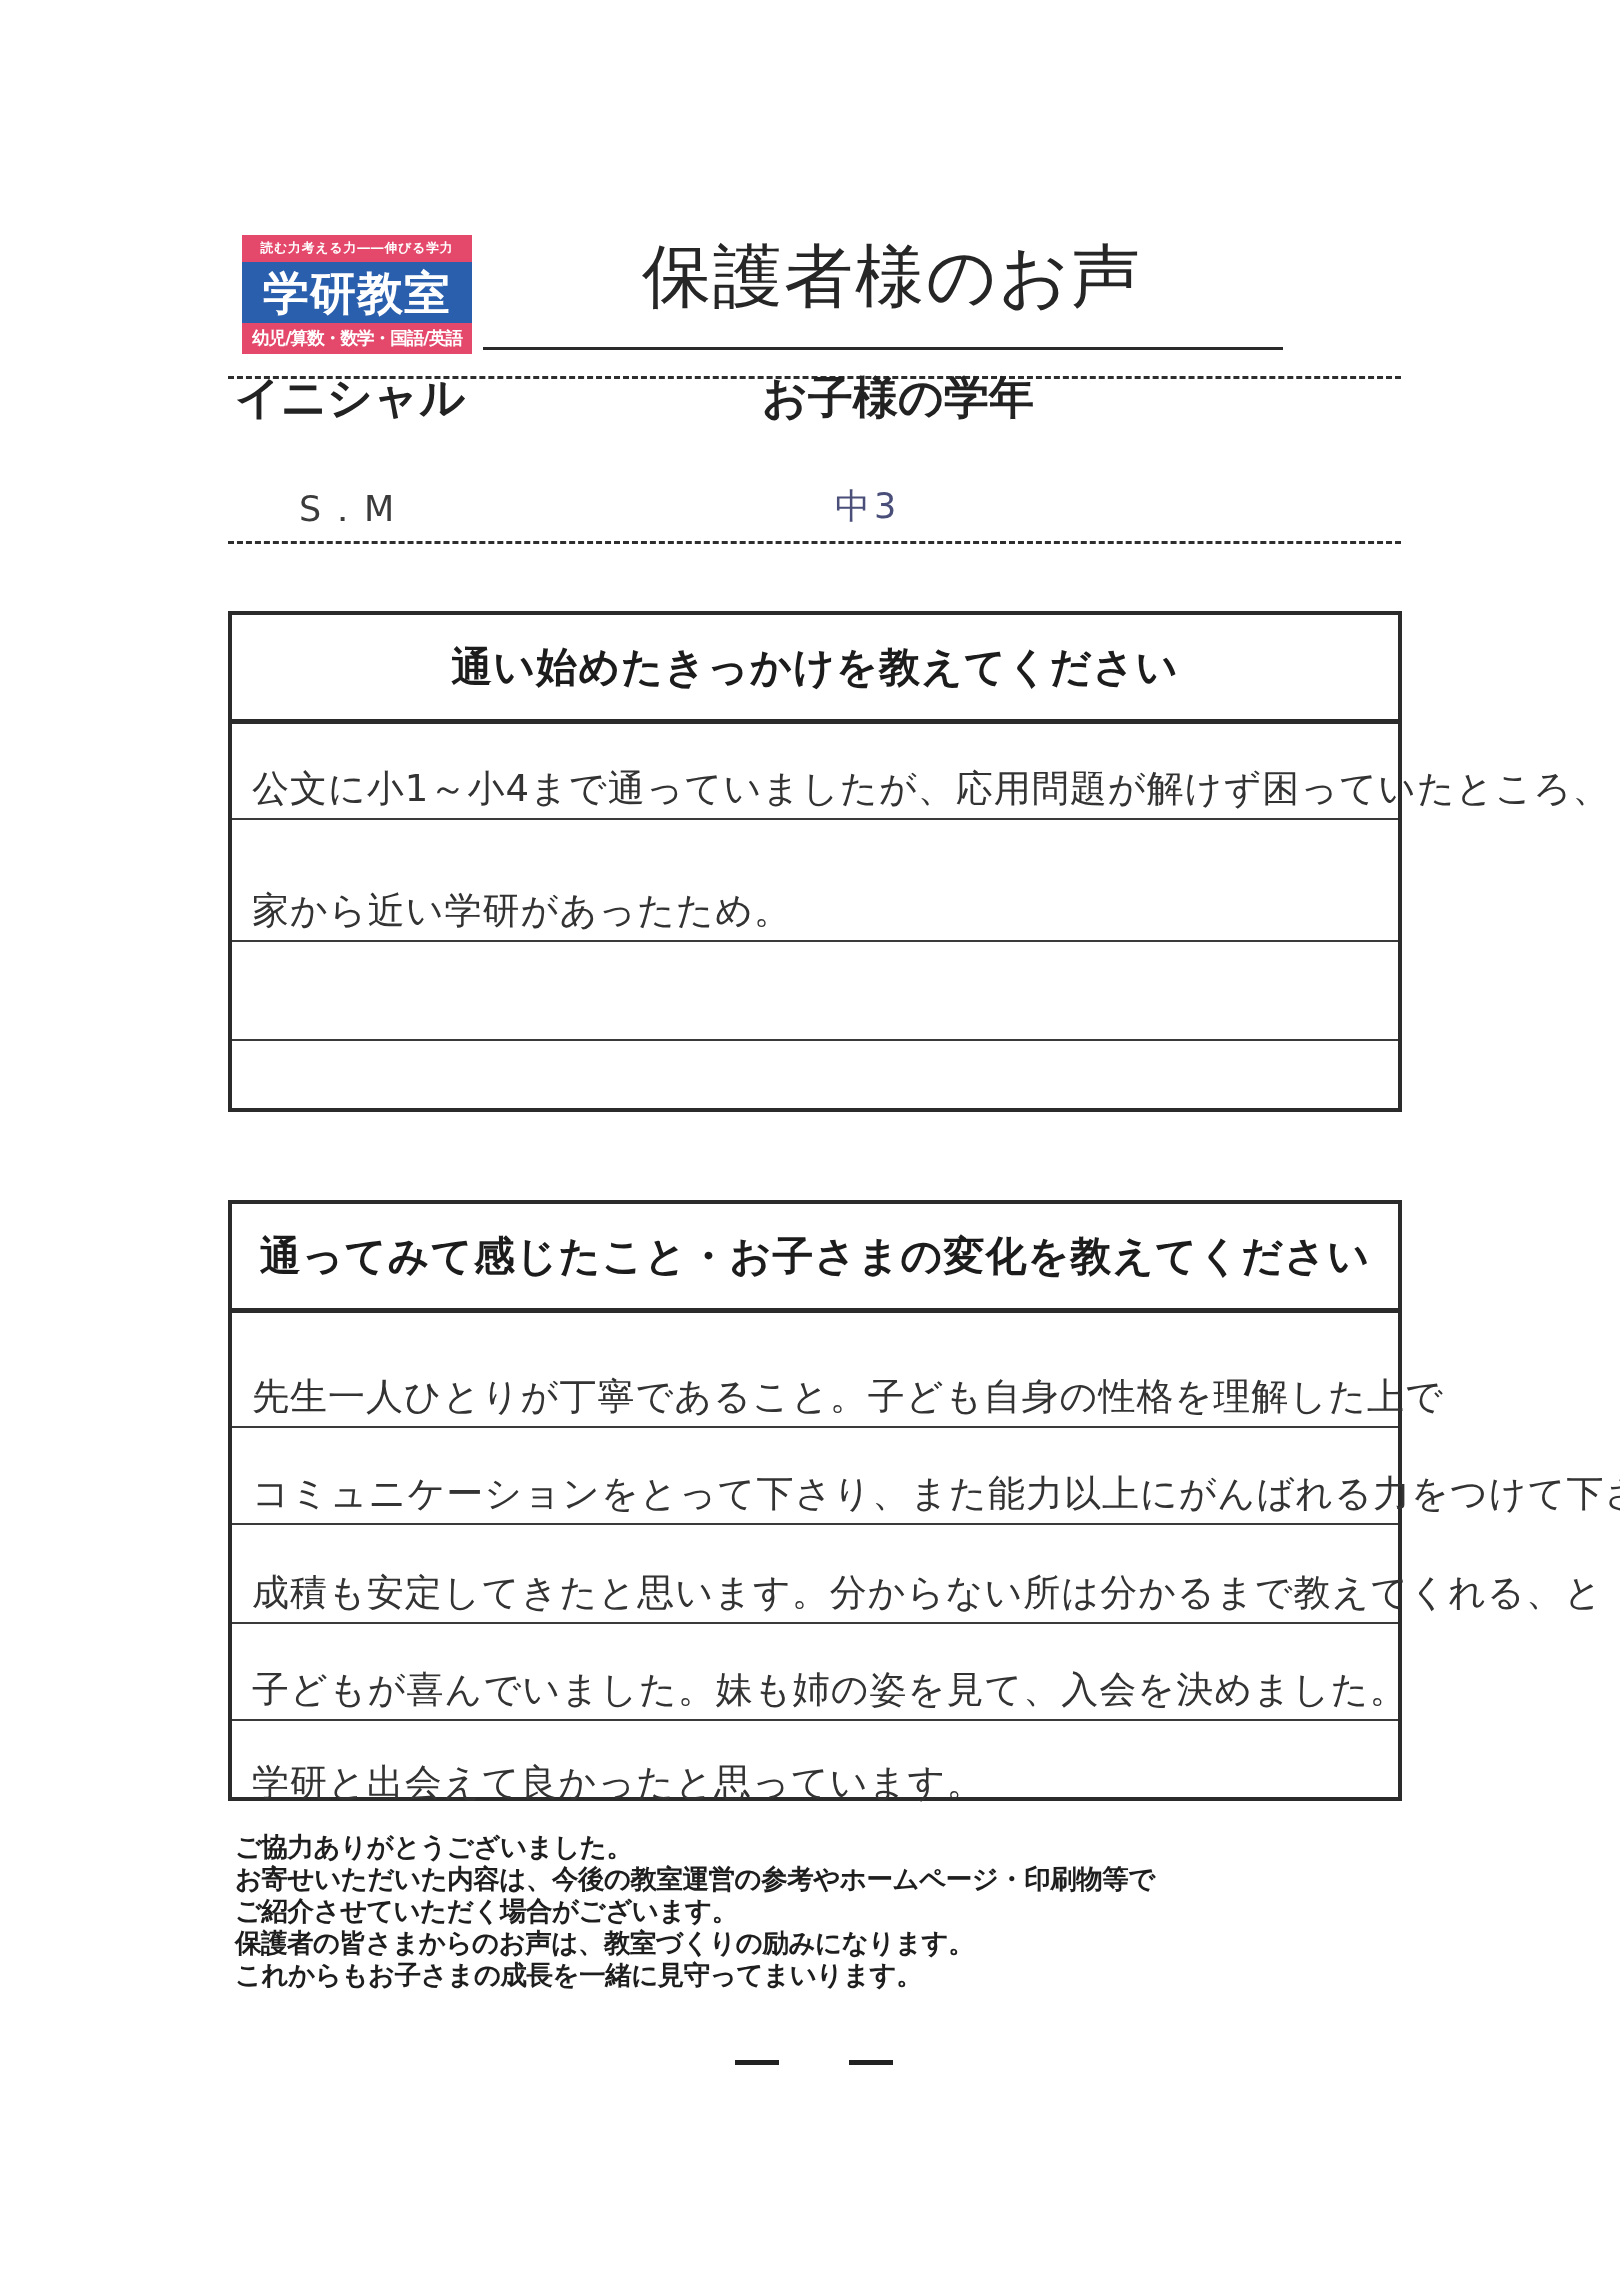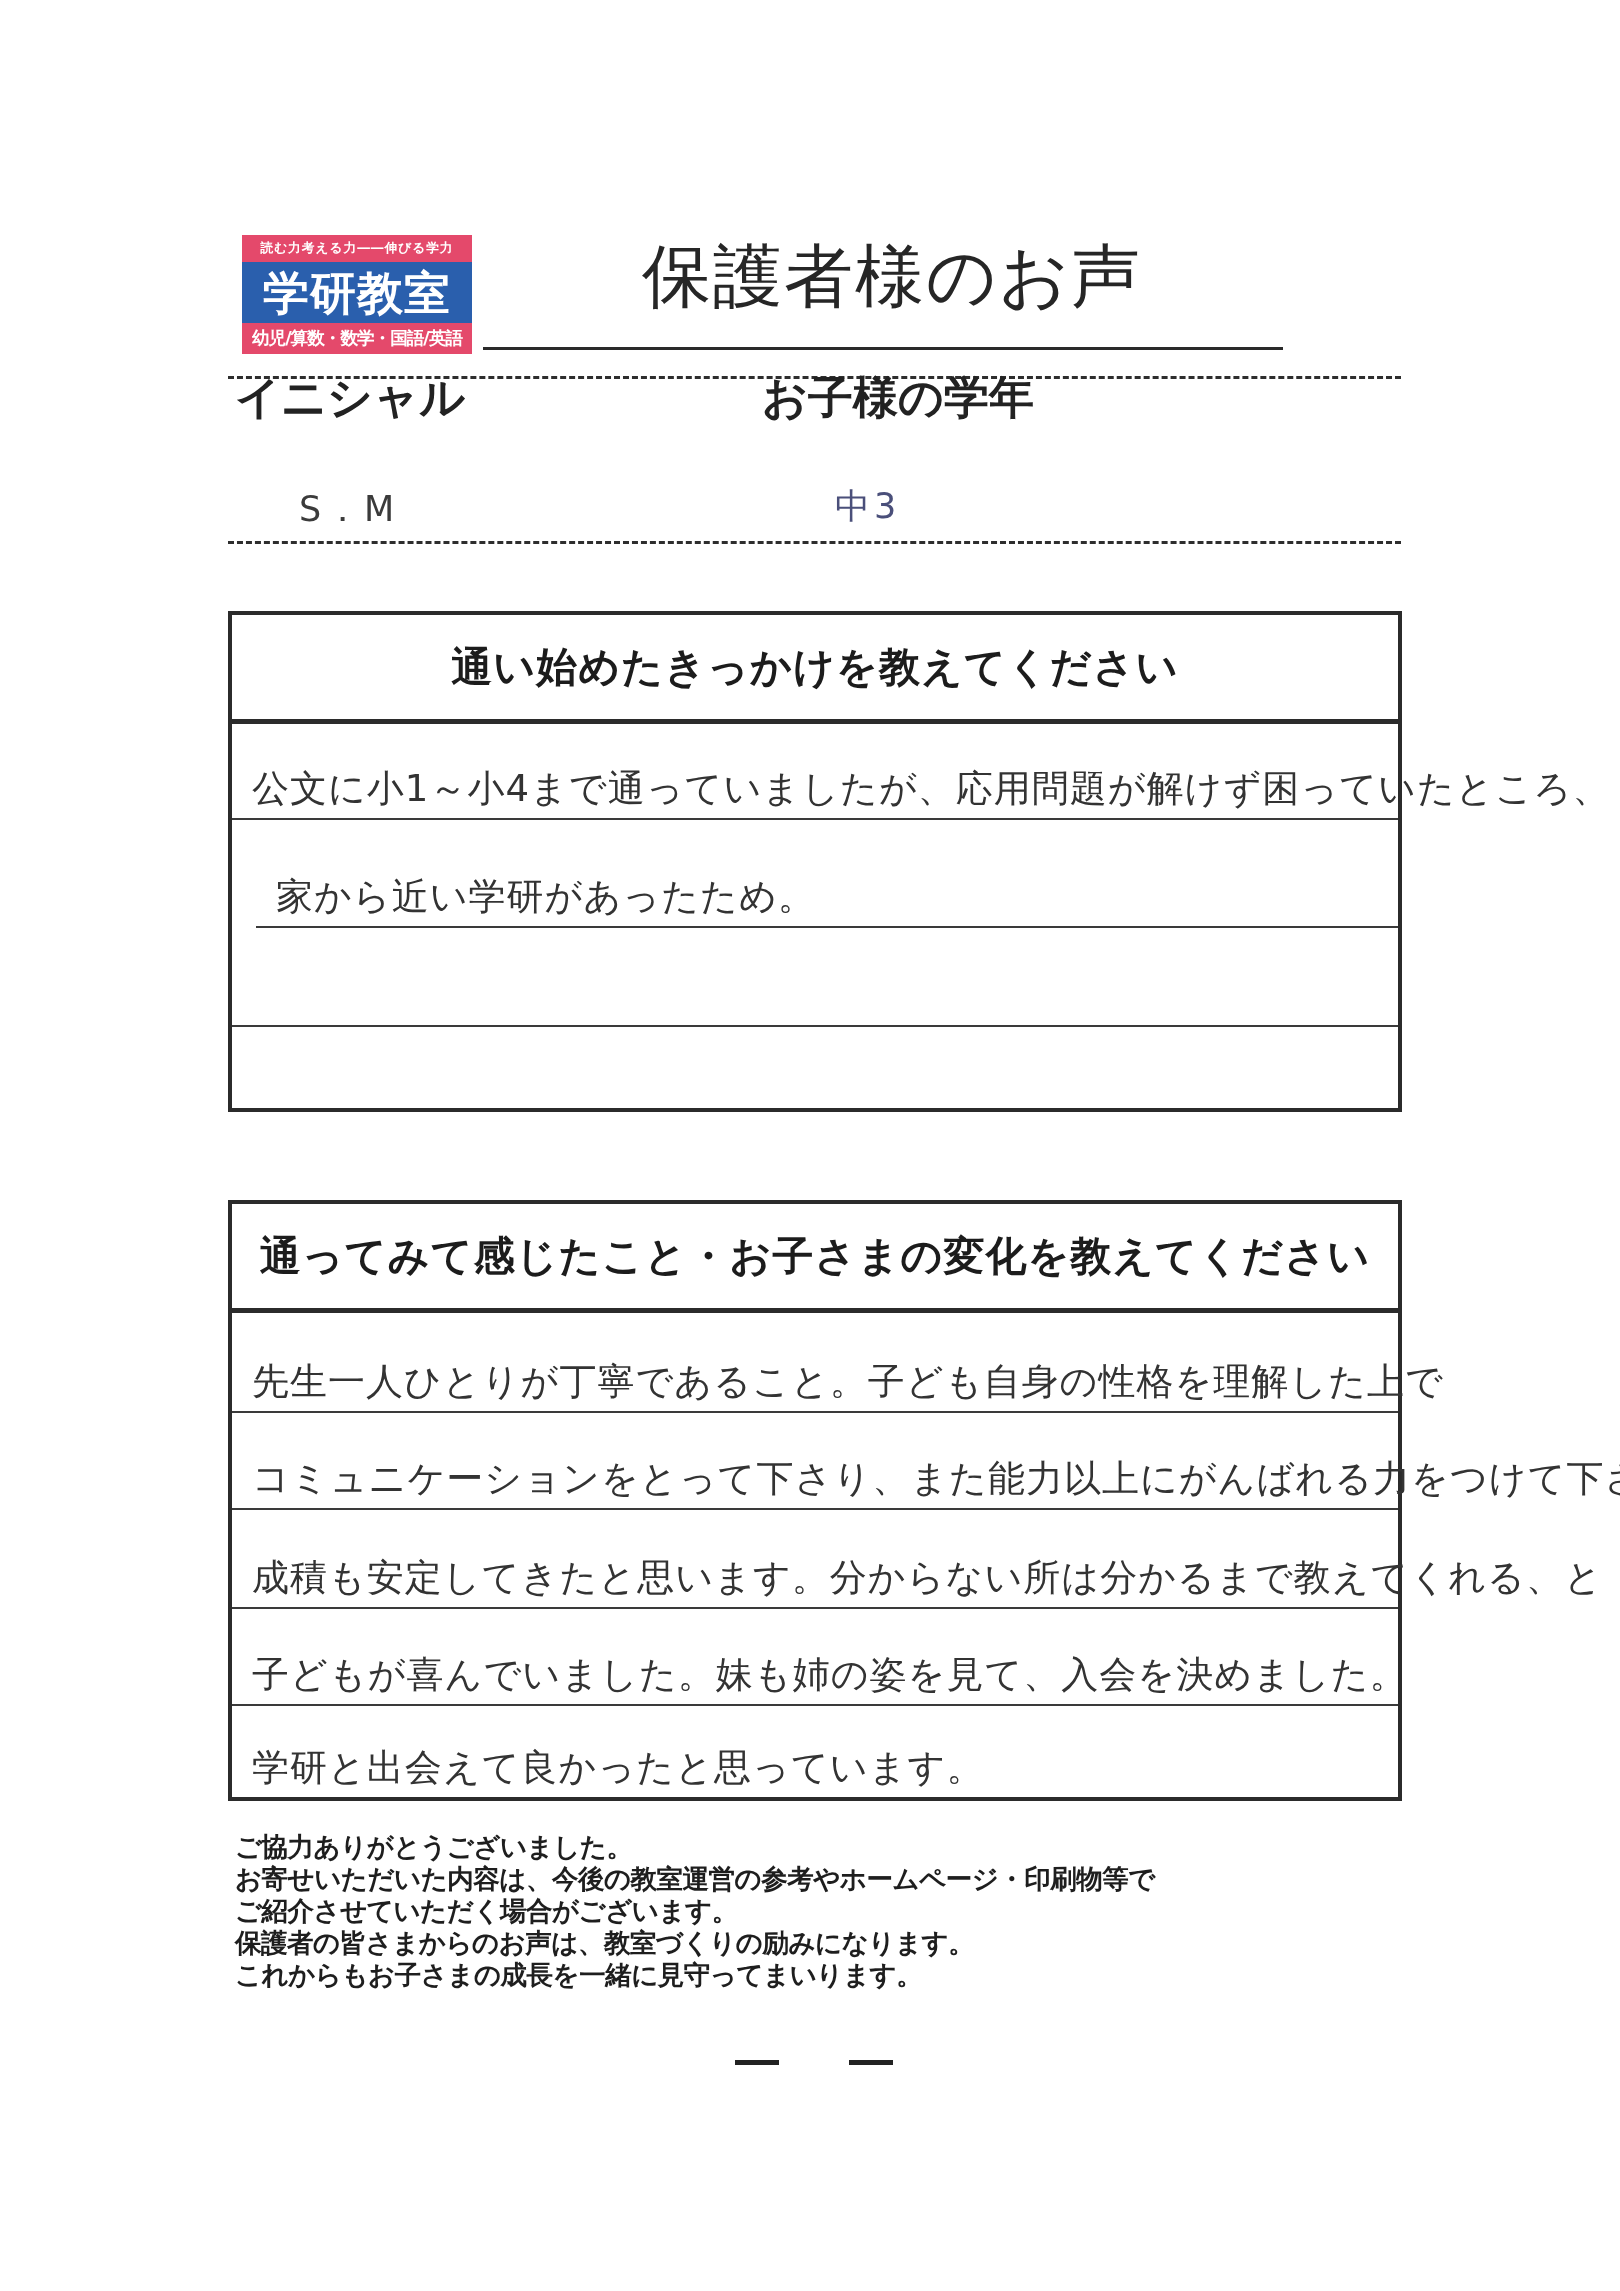--- a/index.html
+++ b/index.html
@@ -64,34 +64,34 @@
 <div class="abs field-value hand" style="left:299px; top:490px;">S．M</div>
 <div class="abs field-value hand ink-blue" style="left:835px; top:487px;">中3</div>
 
 <div class="abs dash" style="top:541px;"></div>
 
 <div class="abs qbox" style="top:611px; height:501px;">
   <div class="qhead">通い始めたきっかけを教えてください</div>
   <div class="qrow" style="height:96px;">
     <span class="txt hand">公文に小1～小4まで通っていましたが、応用問題が解けず困っていたところ、</span>
   </div>
-  <div class="qrow" style="height:108px;margin-left:24px;">
+  <div class="qrow" style="height:122px;">
     <span class="txt hand">家から近い学研があったため。</span>
   </div>
   <div class="qrow" style="height:99px;">
     <span class="txt hand"></span>
   </div>
   <div class="qrow" style="height:92px;">
     <span class="txt hand"></span>
   </div>
 </div>
 
 <div class="abs qbox" style="top:1200px; height:601px;">
   <div class="qhead">通ってみて感じたこと・お子さまの変化を教えてください</div>
-  <div class="qrow" style="height:100px;">
+  <div class="qrow" style="height:115px;">
     <span class="txt hand">先生一人ひとりが丁寧であること。子ども自身の性格を理解した上で</span>
   </div>
   <div class="qrow" style="height:97px;">
     <span class="txt hand">コミュニケーションをとって下さり、また能力以上にがんばれる力をつけて下さり、</span>
   </div>
   <div class="qrow" style="height:99px;">
     <span class="txt hand">成積も安定してきたと思います。分からない所は分かるまで教えてくれる、と</span>
   </div>
   <div class="qrow" style="height:97px;">
     <span class="txt hand">子どもが喜んでいました。妹も姉の姿を見て、入会を決めました。</span>

